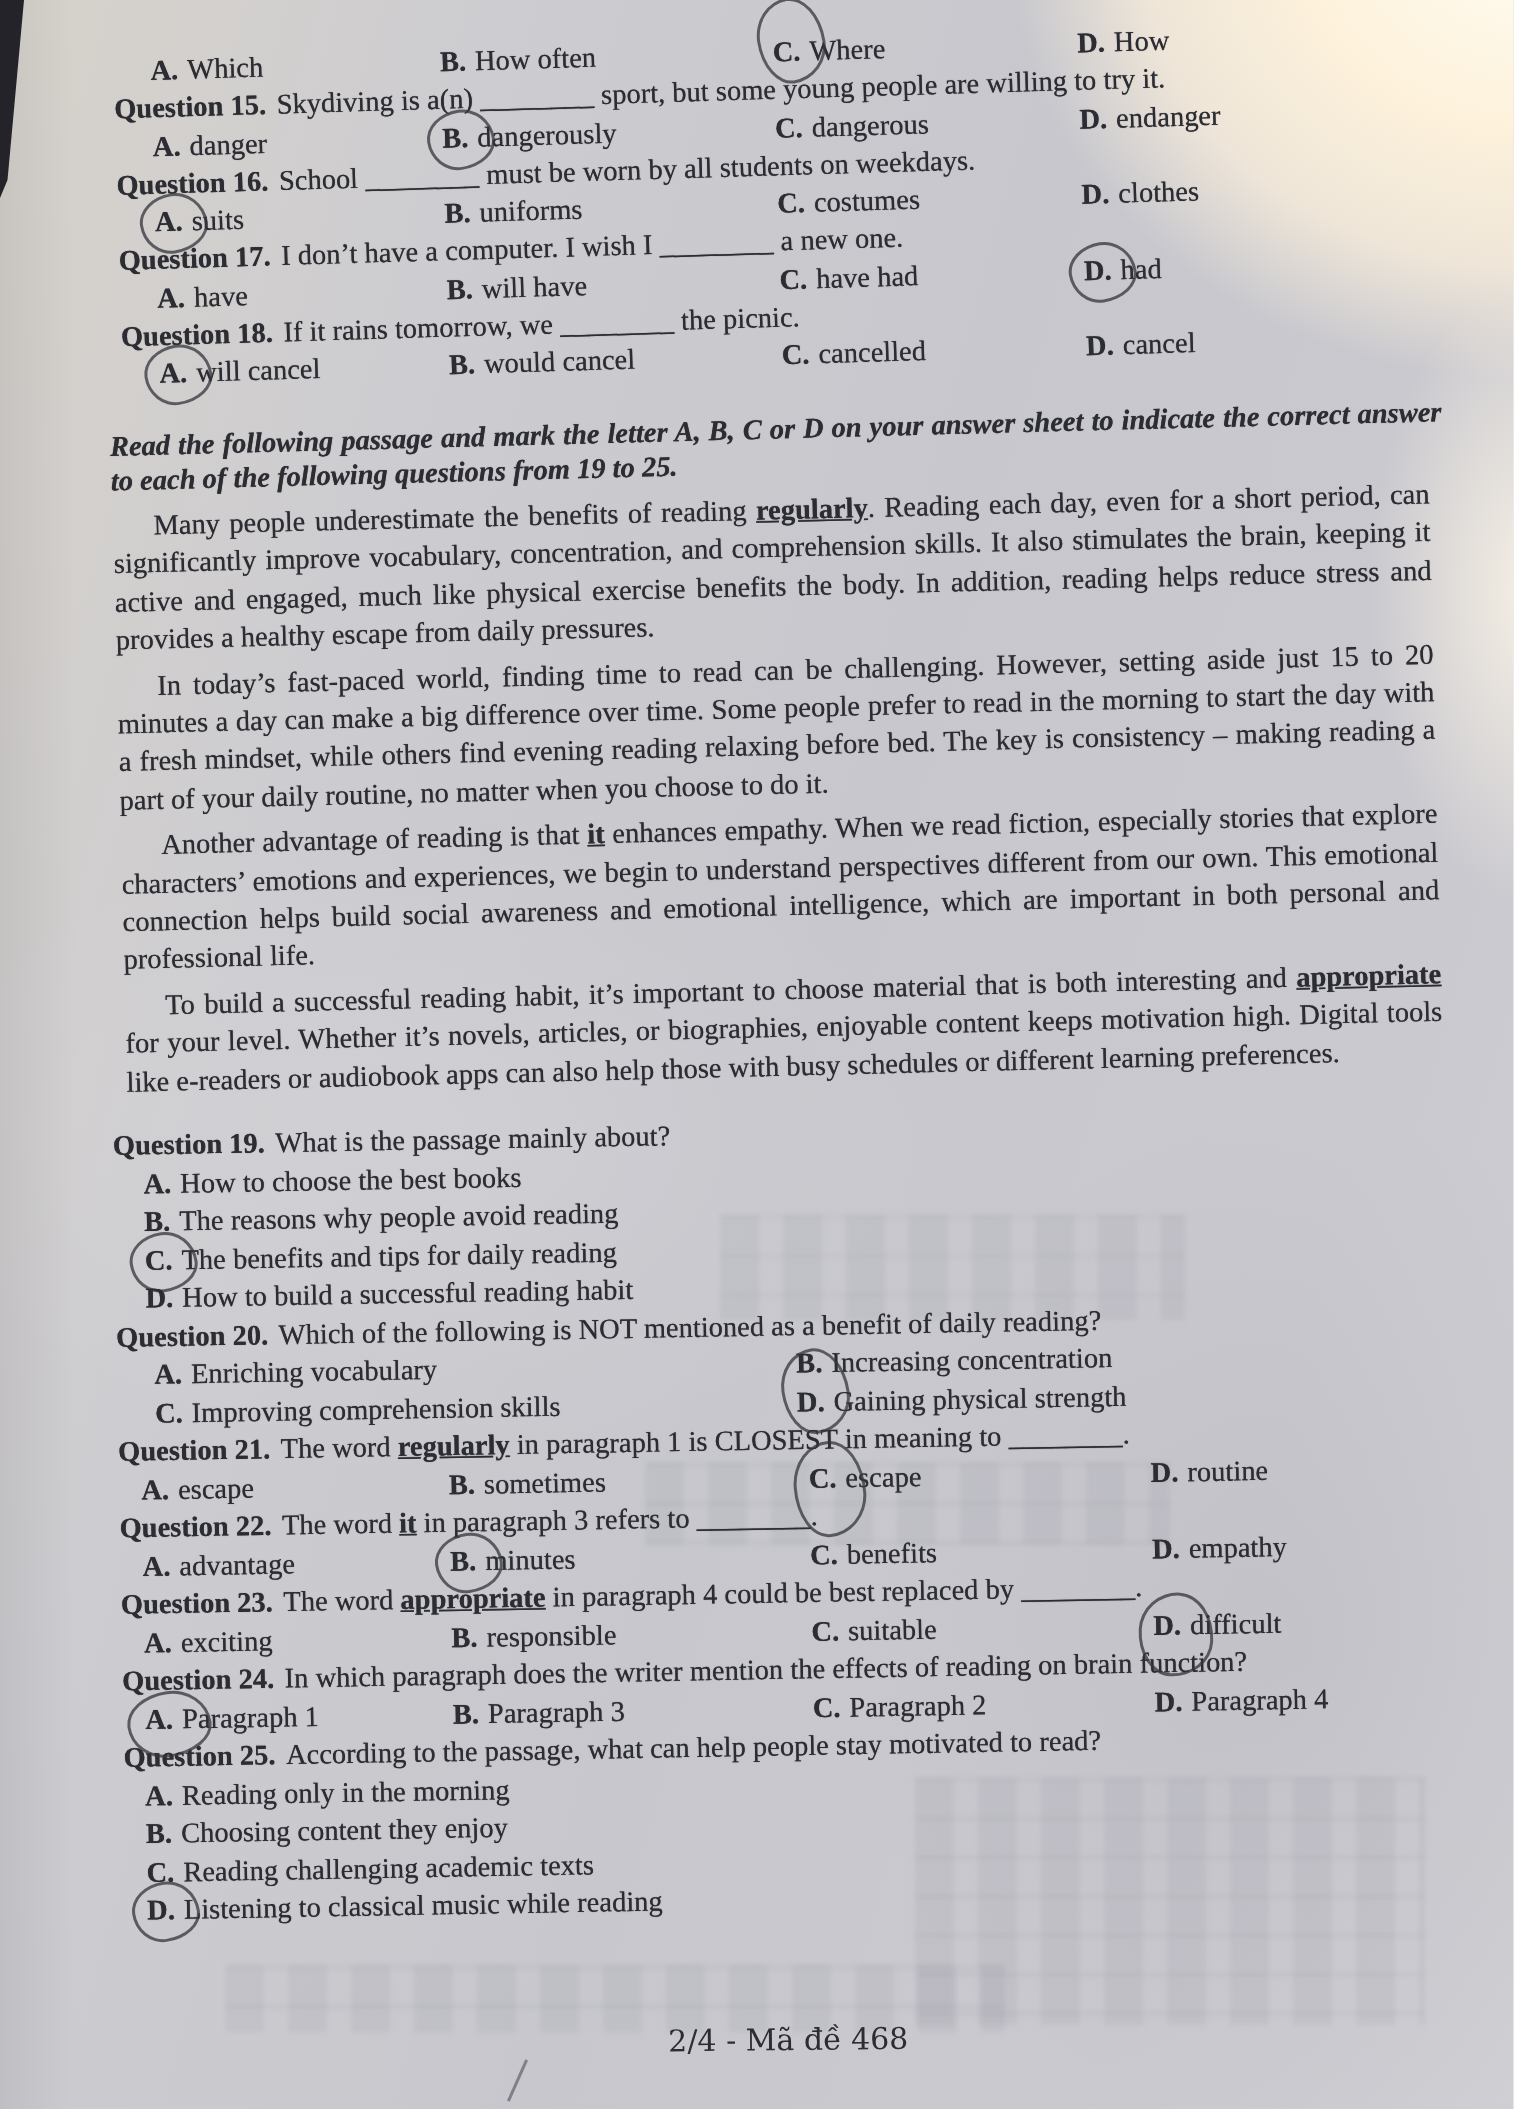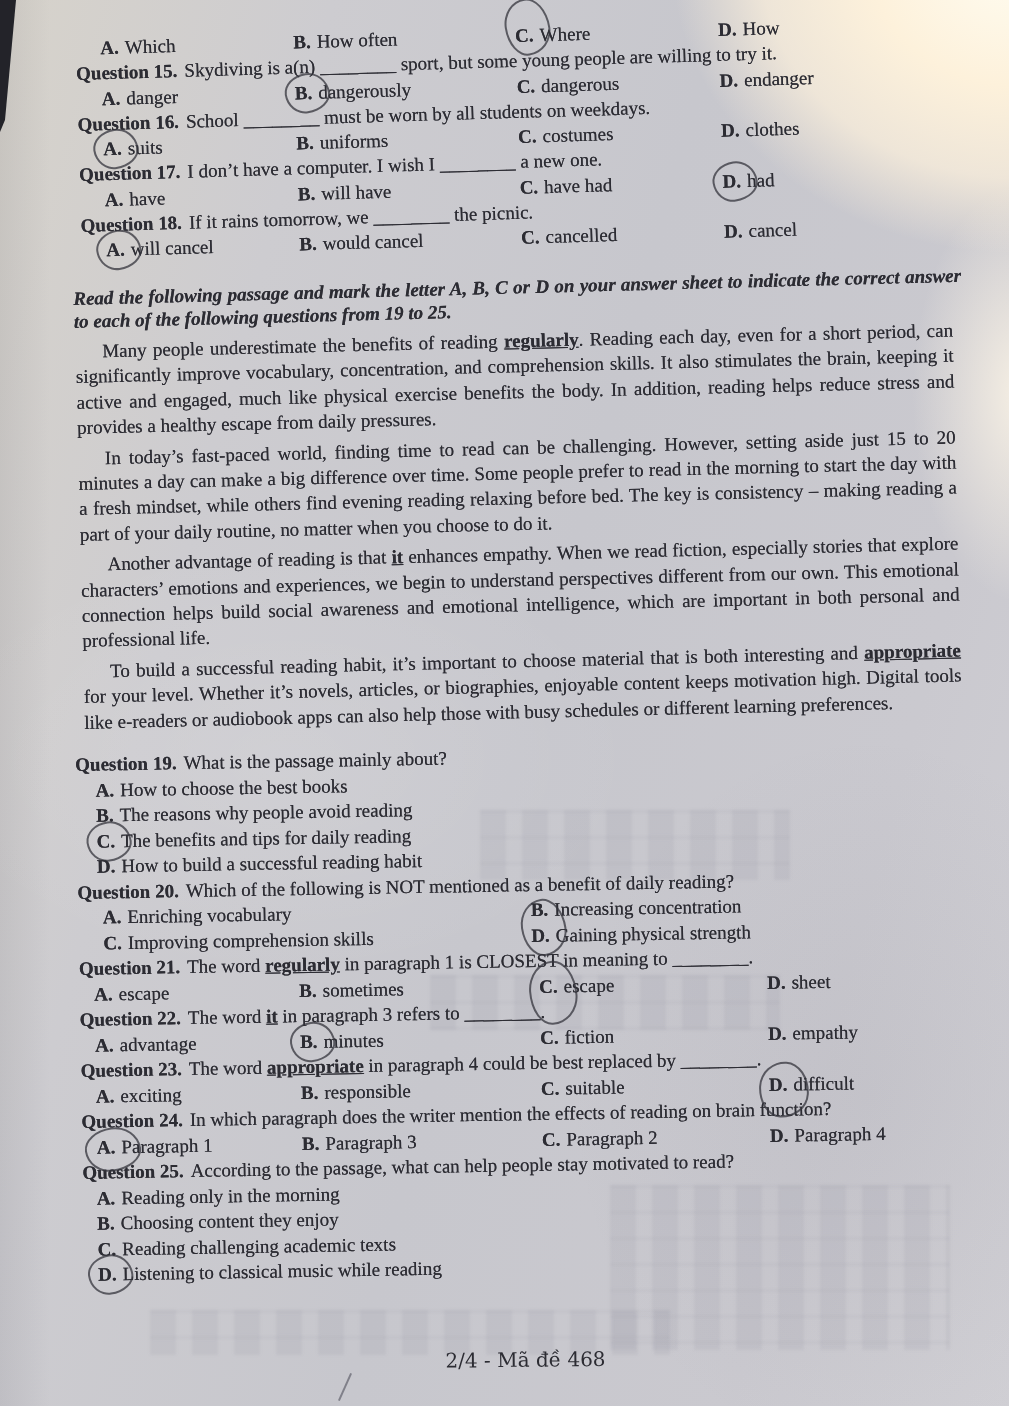--- a/index.html
+++ b/index.html
@@ -142,28 +142,28 @@
   <div class="opts g2">
     <span class="opt"><span class="letter"><span>C.</span></span><span class="otext">Improving comprehension skills</span></span>
     <span class="opt"><span class="letter circled c-up"><span>D.</span></span><span class="otext">Gaining physical strength</span></span>
   </div>
 
   <div class="q-line"><b class="qnum">Question 21.</b><span>The word </span><span class="hl">regularly</span><span> in paragraph 1 is CLOSEST in meaning to ________.</span></div>
   <div class="opts g4r">
     <span class="opt"><span class="letter"><span>A.</span></span><span class="otext">escape</span></span>
     <span class="opt"><span class="letter"><span>B.</span></span><span class="otext">sometimes</span></span>
     <span class="opt"><span class="letter circled c-tall"><span>C.</span></span><span class="otext">escape</span></span>
-    <span class="opt"><span class="letter"><span>D.</span></span><span class="otext">sheet</span></span>
+    <span class="opt"><span class="letter"><span>D.</span></span><span class="otext">routine</span></span>
   </div>
 
   <div class="q-line"><b class="qnum">Question 22.</b><span>The word </span><span class="hl">it</span><span> in paragraph 3 refers to ________.</span></div>
   <div class="opts g4r">
     <span class="opt"><span class="letter"><span>A.</span></span><span class="otext">advantage</span></span>
     <span class="opt"><span class="letter circled"><span>B.</span></span><span class="otext">minutes</span></span>
-    <span class="opt"><span class="letter"><span>C.</span></span><span class="otext">fiction</span></span>
+    <span class="opt"><span class="letter"><span>C.</span></span><span class="otext">benefits</span></span>
     <span class="opt"><span class="letter"><span>D.</span></span><span class="otext">empathy</span></span>
   </div>
 
   <div class="q-line"><b class="qnum">Question 23.</b><span>The word </span><span class="hl">appropriate</span><span> in paragraph 4 could be best replaced by ________.</span></div>
   <div class="opts g4r">
     <span class="opt"><span class="letter"><span>A.</span></span><span class="otext">exciting</span></span>
     <span class="opt"><span class="letter"><span>B.</span></span><span class="otext">responsible</span></span>
     <span class="opt"><span class="letter"><span>C.</span></span><span class="otext">suitable</span></span>
     <span class="opt"><span class="letter circled c-big"><span>D.</span></span><span class="otext">difficult</span></span>
   </div>

